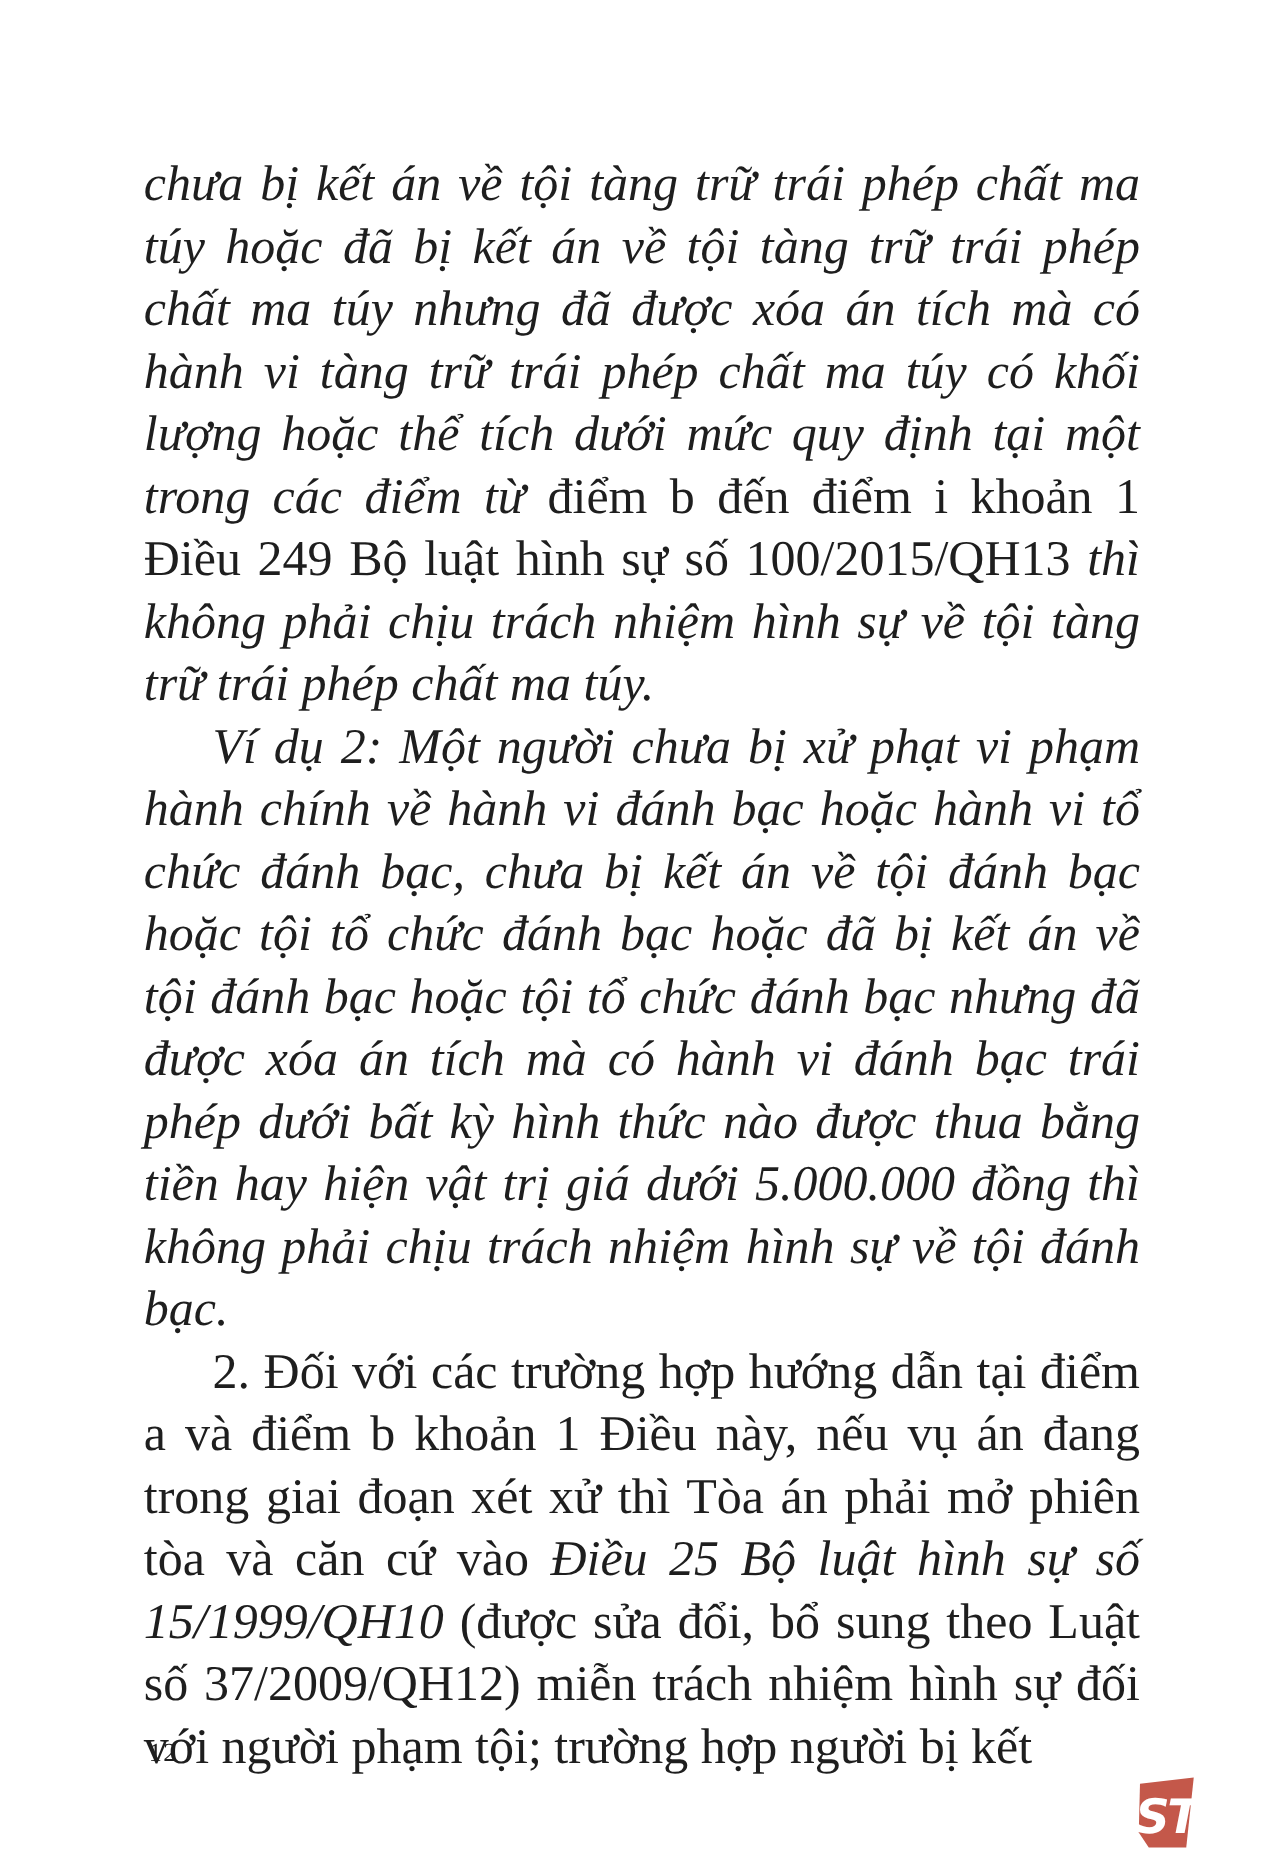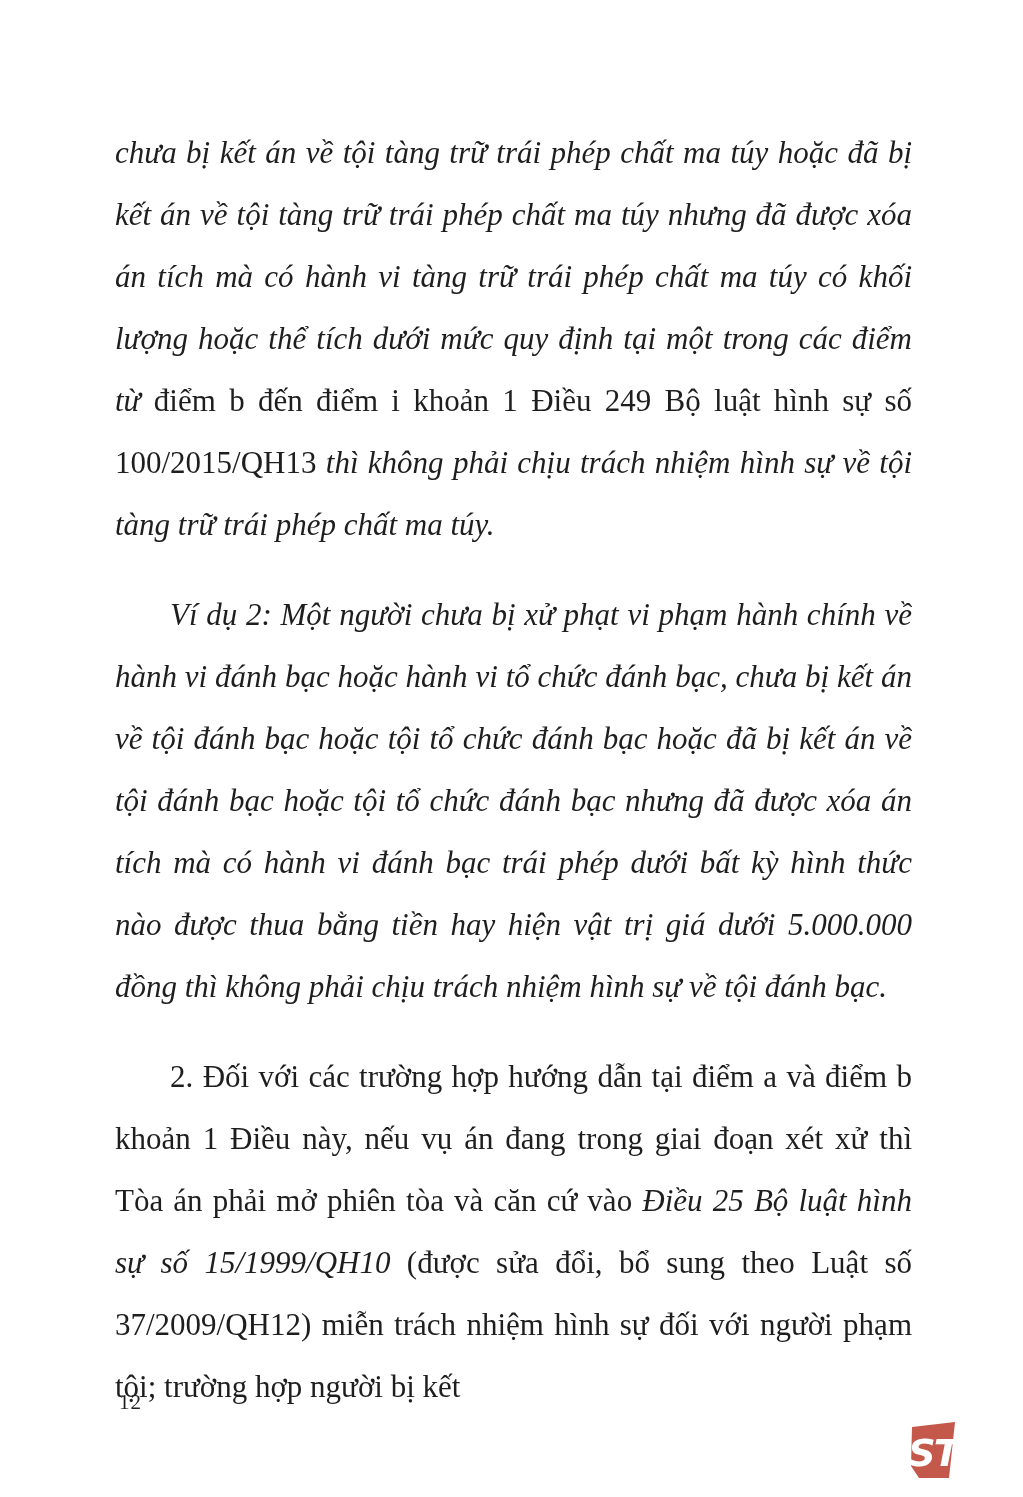--- a/index.html
+++ b/index.html
@@ -14,31 +14,30 @@
     background: #ffffff;
     font-family: "Liberation Serif", "DejaVu Serif", serif;
     color: #1e1e1e;
     overflow: hidden;
   }
   .text-block {
     position: absolute;
     left: 115px;
     top: 122px;
     width: 797px;
-    font-size: 31px;
-    line-height: 62px;
+    font-size: 40px;
+    line-height: 50px;
     text-align: justify;
   }
   p.para {
     margin: 0;
     padding: 0;
   }
   p.para.indent {
     text-indent: 55px;
-    margin-top: 28px;
   }
   .italic { font-style: italic; }
   .regular { font-style: normal; }
   .page-number {
     position: absolute;
     left: 119px;
     top: 1390px;
     font-size: 21px;
     letter-spacing: 1px;
   }

